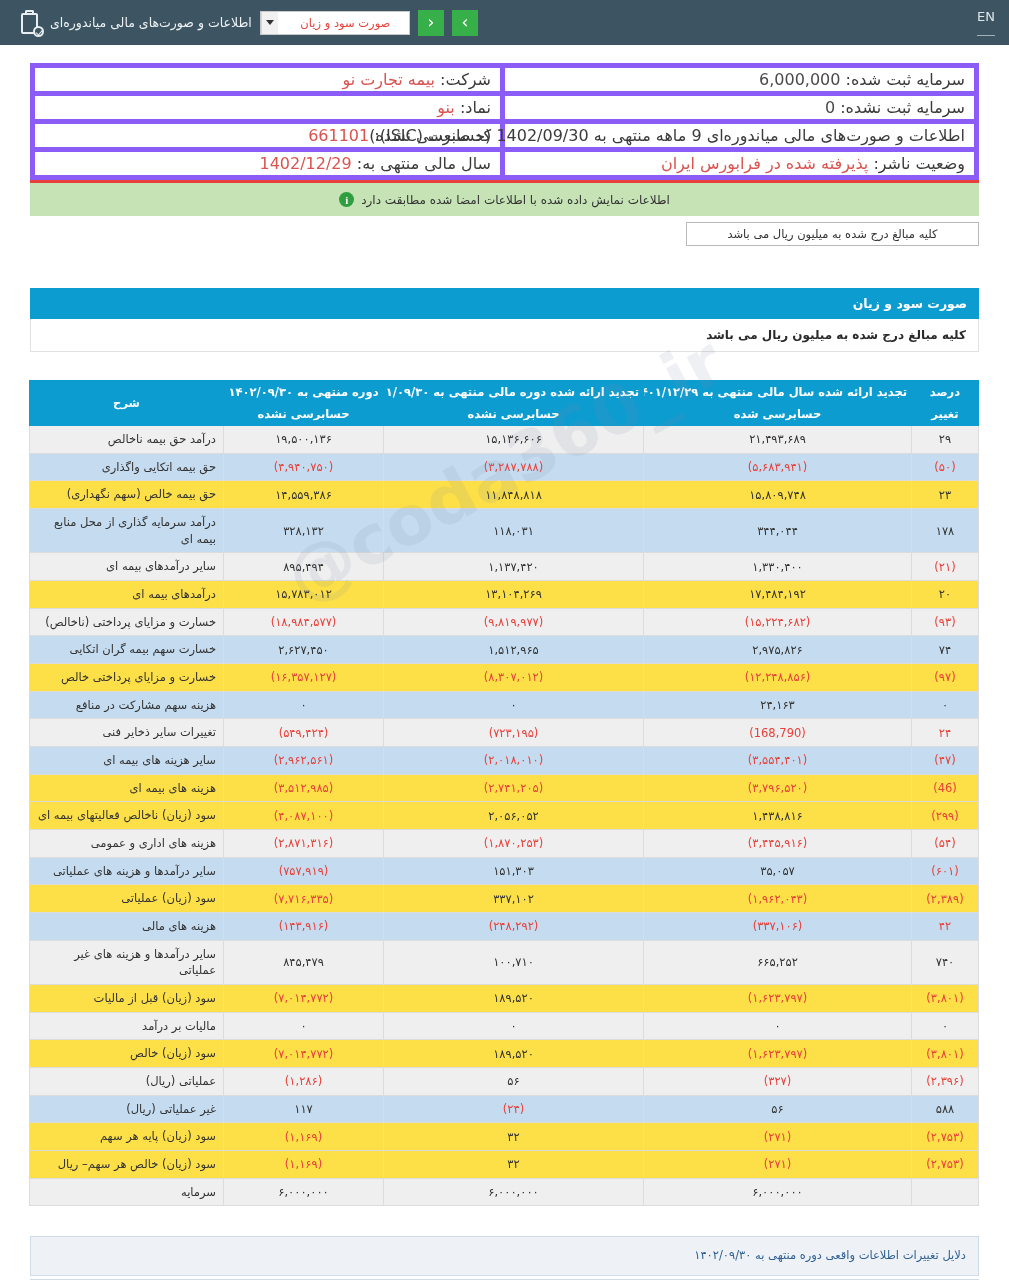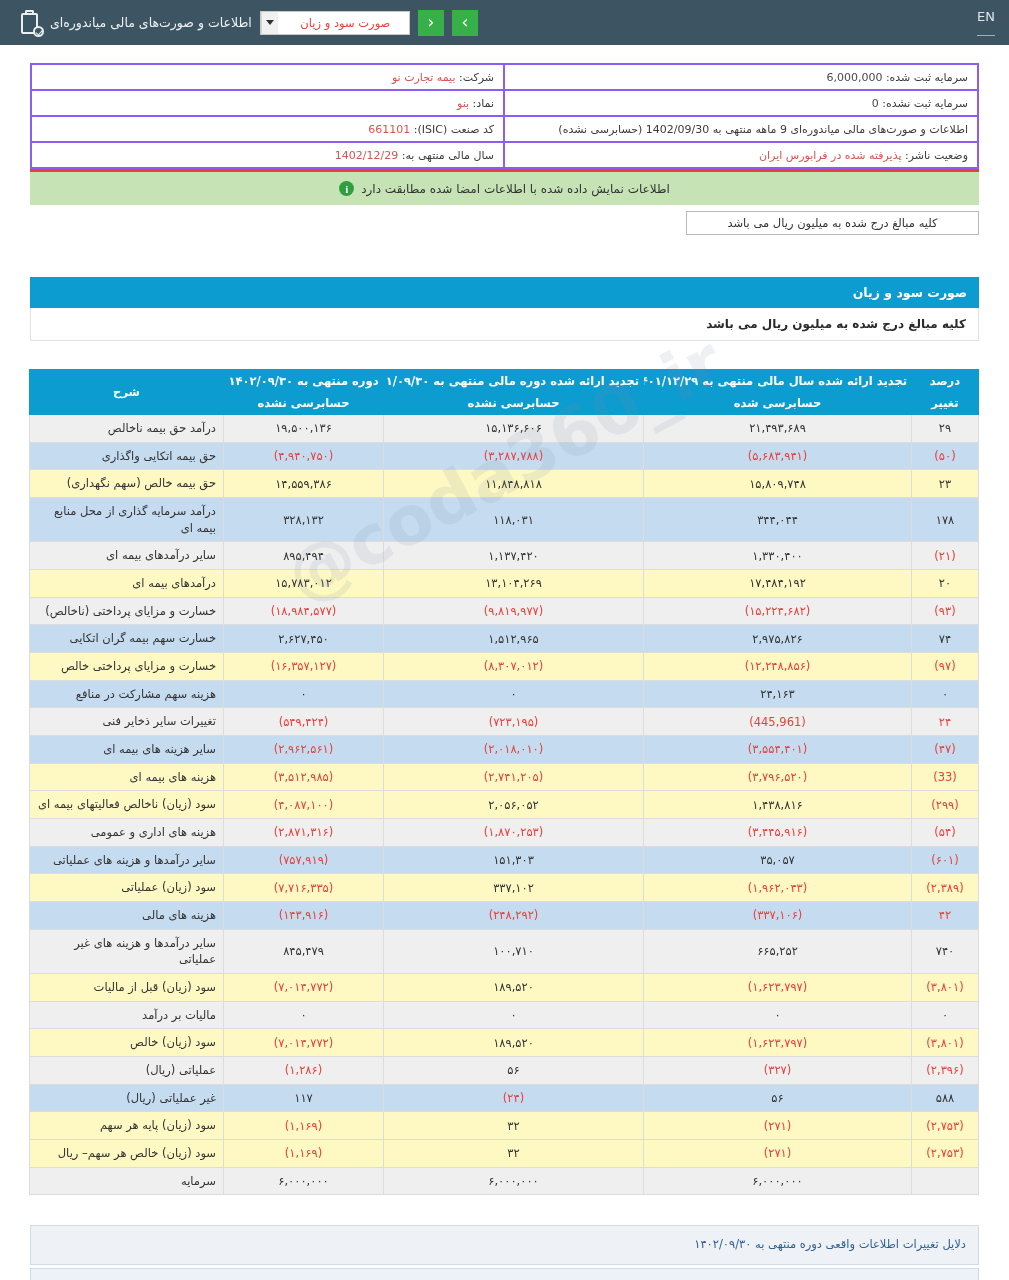--- a/index.html
+++ b/index.html
@@ -129,24 +129,24 @@
   }
 
   
   .info-table {
     width: 949px;
     border-collapse: collapse;
     margin-top: 18px;
     table-layout: fixed;
   }
   .info-table td {
-    border: 2px solid #8b5cf6;
+    border: 5px solid #8b5cf6;
     height: 26px;
     padding: 2px 9px;
-    font-size: 11px;
+    font-size: 16px;
     color: #3b3b3b;
     vertical-align: middle;
     white-space: nowrap;
   }
   .info-table td.c-left { width: 474px; }
   .info-label { color: #3b3b3b; }
   .info-value { color: #d9534f; }
   .info-value-dark { color: #4a4a4a; }
 
   .red-rule {
@@ -242,21 +242,21 @@
   }
   .col-pct   { width: 67px;  text-align: center; margin-top: 48px; }
   .col-num   { text-align: center; }
   .col-num3  { width: 268px; }
   .col-num2  { width: 260px; }
   .col-num1  { width: 160px; }
   .col-desc  { width: 194px; text-align: right; line-height: 1.45; }
 
   tr.row-grey  td { background: #efefef; }
   tr.row-blue  td { background: #c5dcf0; }
-  tr.row-amber td { background: #fef9c3; }
+  tr.row-amber td { background: #fde047; }
 
   td.neg { color: #e8403a; }
   th.hdr-desc { width: 194px; }
 
   
   .watermark {
     position: absolute;
     left: 0; right: 0;
     top: 430px;
     text-align: center;
@@ -452,34 +452,34 @@
           </tr>
           <tr class="row-blue">
             <td class="col-pct">۰</td>
             <td class="col-num col-num3">۲۴,۱۶۳</td>
             <td class="col-num col-num2">۰</td>
             <td class="col-num col-num1">۰</td>
             <td class="col-desc">هزینه سهم مشارکت در منافع</td>
           </tr>
           <tr class="row-grey">
             <td class="col-pct neg">۲۴</td>
-            <td class="col-num col-num3 neg">(445,961)</td>
+            <td class="col-num col-num3 neg">(168,790)</td>
             <td class="col-num col-num2 neg">(۷۲۳,۱۹۵)</td>
             <td class="col-num col-num1 neg">(۵۴۹,۴۲۴)</td>
             <td class="col-desc">تغییرات سایر ذخایر فنی</td>
           </tr>
           <tr class="row-blue">
             <td class="col-pct neg">(۴۷)</td>
             <td class="col-num col-num3 neg">(۳,۵۵۴,۴۰۱)</td>
             <td class="col-num col-num2 neg">(۲,۰۱۸,۰۱۰)</td>
             <td class="col-num col-num1 neg">(۲,۹۶۲,۵۶۱)</td>
             <td class="col-desc">سایر هزینه های بیمه ای</td>
           </tr>
           <tr class="row-amber">
-            <td class="col-pct neg">(33)</td>
+            <td class="col-pct neg">(46)</td>
             <td class="col-num col-num3 neg">(۳,۷۹۶,۵۲۰)</td>
             <td class="col-num col-num2 neg">(۲,۷۴۱,۲۰۵)</td>
             <td class="col-num col-num1 neg">(۳,۵۱۲,۹۸۵)</td>
             <td class="col-desc">هزینه های بیمه ای</td>
           </tr>
           <tr class="row-amber">
             <td class="col-pct neg">(۲۹۹)</td>
             <td class="col-num col-num3">۱,۴۳۸,۸۱۶</td>
             <td class="col-num col-num2">۲,۰۵۶,۰۵۲</td>
             <td class="col-num col-num1 neg">(۴,۰۸۷,۱۰۰)</td>

